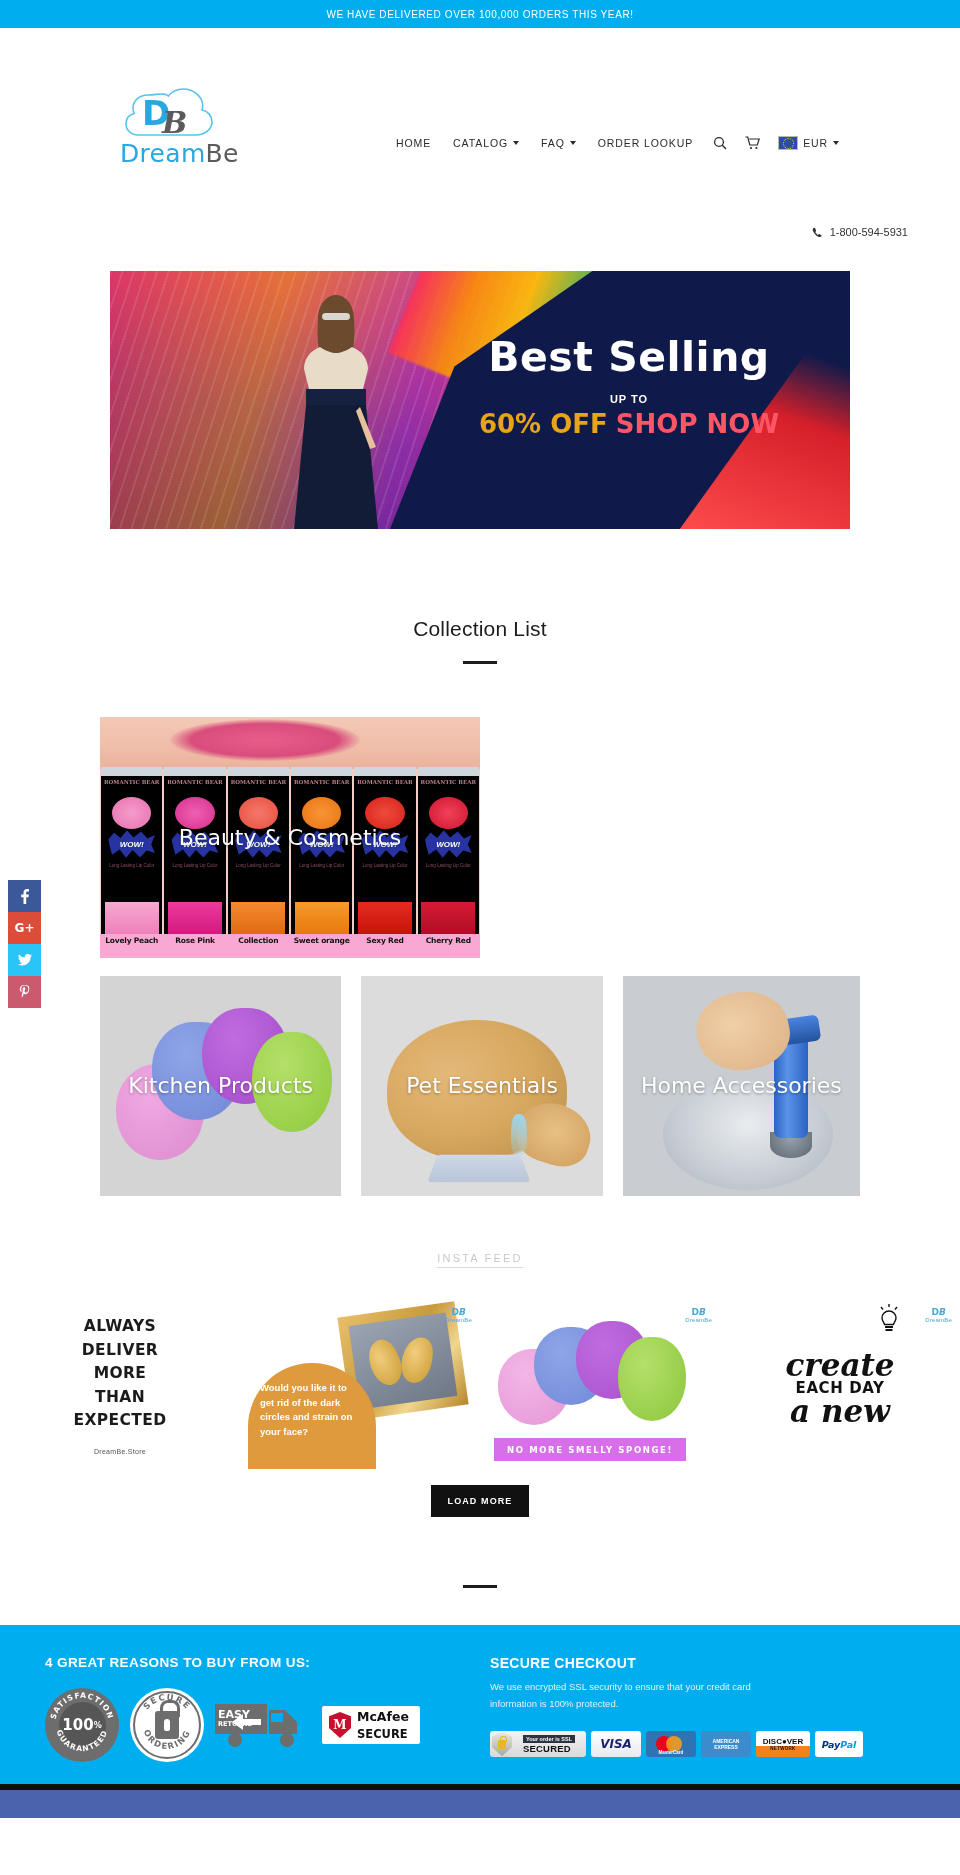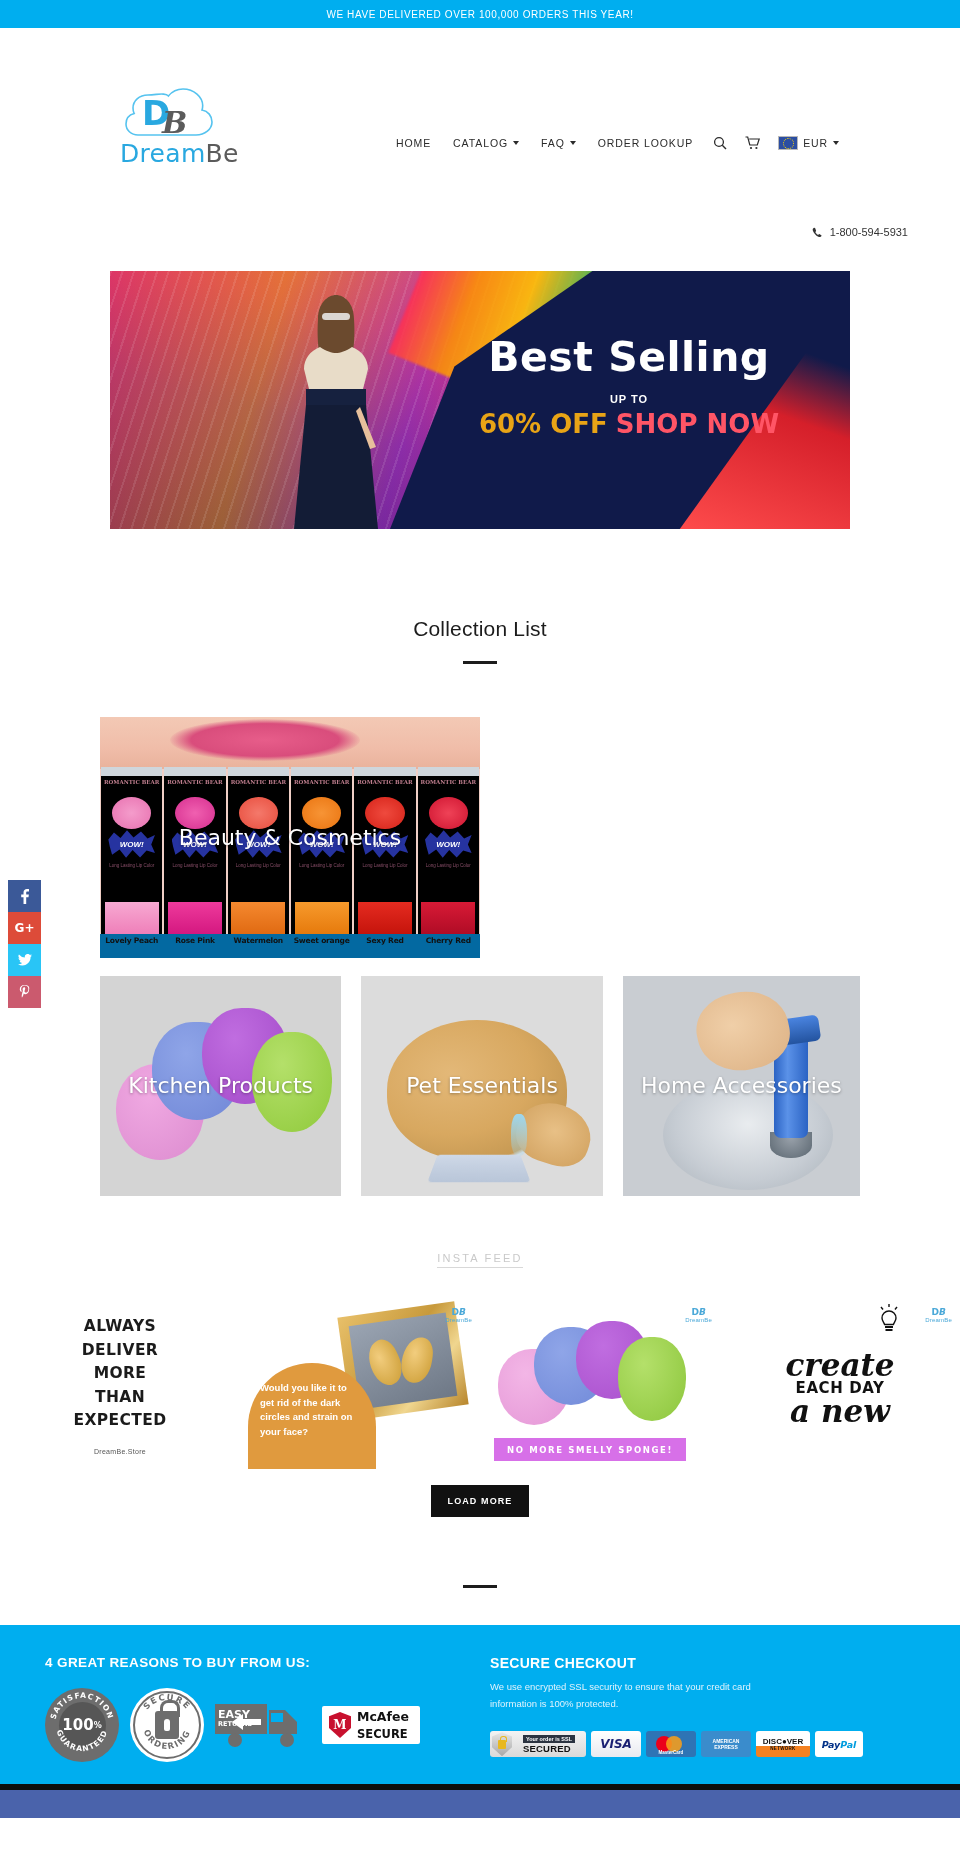--- a/index.html
+++ b/index.html
@@ -269,21 +269,21 @@
     display: flex; align-items: center; justify-content: center;
     color: #fff; font-size: 8px; font-weight: bold; font-style: italic;
   }
   .tube .body { position: absolute; left: 6%; right: 6%; bottom: 0; height: 32px; }
   .tube .sub {
     position: absolute; left: 0; right: 0; top: 96px; text-align: center;
     font-size: 4.5px; color: #8a4f6a; line-height: 1.4;
   }
   .tube-names {
     position: absolute; left: 0; right: 0; bottom: 0; height: 24px;
-    display: flex; align-items: flex-start; padding-top: 2px; background: #0369a1;
+    display: flex; align-items: flex-start; padding-top: 2px; background: #f9a8d4;
   }
   .tube-names span {
     flex: 1; text-align: center; font-size: 7.5px; color: #111; font-weight: bold;
     font-family: "DejaVu Sans", sans-serif; letter-spacing: -.2px;
   }
 
   
   .sponge { position: absolute; border-radius: 46% 46% 50% 50%; }
   
   .dog {
@@ -692,21 +692,21 @@
             <div class="brand">ROMANTIC BEAR</div>
             <div class="lip" style="background:radial-gradient(ellipse,#ef4257,#cf1430)"></div>
             <div class="wow">WOW!</div>
             <div class="sub">Long Lasting Lip Color</div>
             <div class="body" style="background:linear-gradient(180deg,#d81a36,#b00c26)"></div>
           </div>
       </div>
       <div class="tube-names">
         <span>Lovely Peach</span>
         <span>Rose Pink</span>
-        <span>Watermelon</span>
+        <span>Collection</span>
         <span>Sweet orange</span>
         <span>Sexy Red</span>
         <span>Cherry Red</span>
       </div>
       <div class="coll-label">Beauty &amp; Cosmetics</div>
     </a>
   </div>
 
   <div class="coll-row">
 

